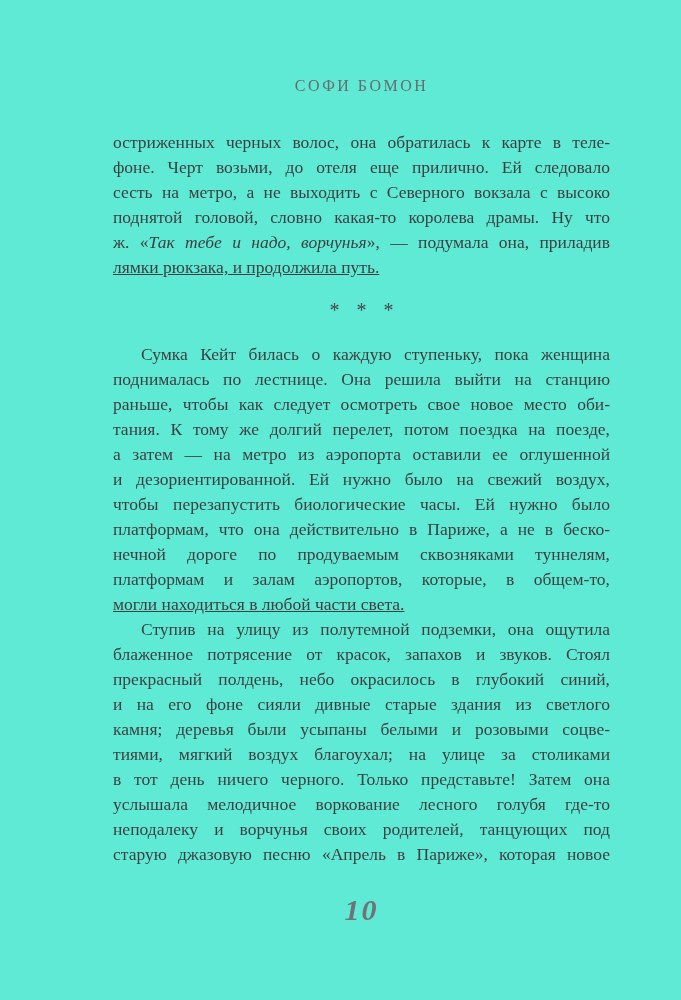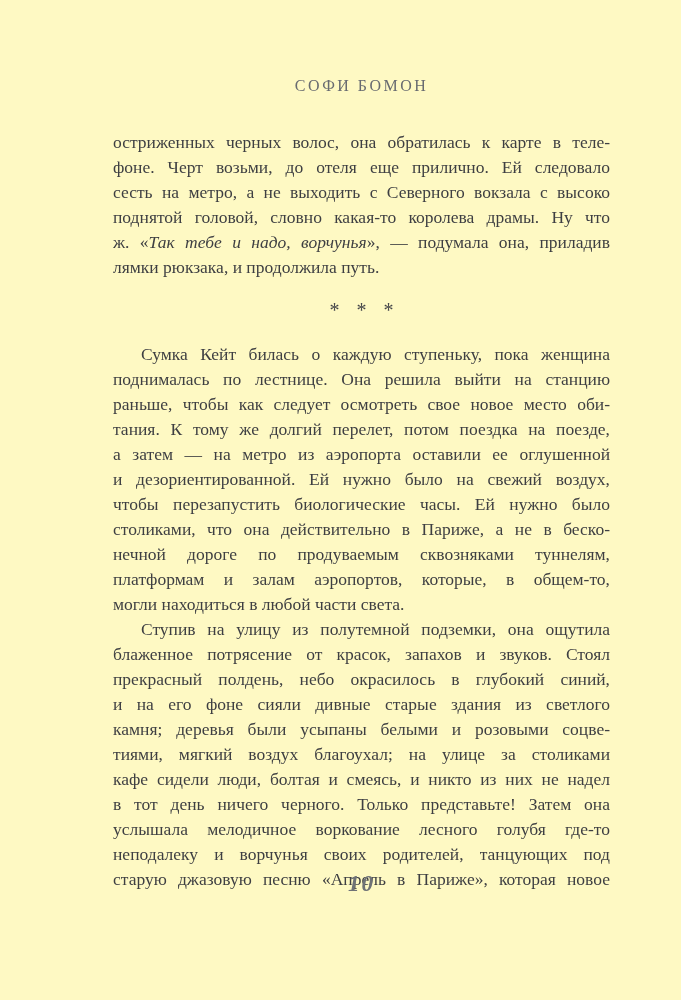--- a/index.html
+++ b/index.html
@@ -4,21 +4,21 @@
 <style>
   html, body {
     margin: 0;
     padding: 0;
     background: #ffffff;
   }
   .sheet {
     position: relative;
     width: 681px;
     height: 1000px;
-    background: #fef9c3;
+    background: #5eead4;
     font-family: "Liberation Serif", "DejaVu Serif", serif;
     color: #3e3f42;
     overflow: hidden;
   }
   .running-header {
     position: absolute;
     top: 76px;
     left: 113px;
     width: 497px;
     text-align: center;
@@ -38,43 +38,44 @@
   }
   .paragraph { margin: 0; }
   .line {
     text-align: justify;
     text-align-last: justify;
     height: 25px;
     overflow: hidden;
   }
   .line.last {
     text-align-last: left;
+    text-decoration: underline;
   }
   .line.indent {
     text-indent: 28px;
   }
   .italic { font-style: italic; }
   .divider {
     text-align: center;
     height: 25px;
     line-height: 25px;
     margin: 18px 0 19px 0;
     font-size: 20px;
     letter-spacing: 6px;
     padding-left: 6px;
     color: #46474a;
   }
   .page-number {
     position: absolute;
-    top: 870px;
+    top: 896px;
     left: 113px;
     width: 497px;
     text-align: center;
     font-style: italic;
-    font-size: 23px;
+    font-size: 30px;
     line-height: 28px;
     letter-spacing: 2px;
     color: #6f7276;
     font-weight: bold;
   }
 </style>
 </head>
 <body>
 
 <div class="sheet">
@@ -95,34 +96,33 @@
     <div class="divider">* * *</div>
 
     <div class="paragraph">
       <div class="line indent">Сумка Кейт билась о каждую ступеньку, пока женщина</div>
       <div class="line">поднималась по лестнице. Она решила выйти на станцию</div>
       <div class="line">раньше, чтобы как следует осмотреть свое новое место оби-</div>
       <div class="line">тания. К тому же долгий перелет, потом поездка на поезде,</div>
       <div class="line">а затем — на метро из аэропорта оставили ее оглушенной</div>
       <div class="line">и дезориентированной. Ей нужно было на свежий воздух,</div>
       <div class="line">чтобы перезапустить биологические часы. Ей нужно было</div>
-      <div class="line">столиками, что она действительно в Париже, а не в беско-</div>
+      <div class="line">платформам, что она действительно в Париже, а не в беско-</div>
       <div class="line">нечной дороге по продуваемым сквозняками туннелям,</div>
       <div class="line">платформам и залам аэропортов, которые, в общем-то,</div>
       <div class="line last">могли находиться в любой части света.</div>
     </div>
 
     <div class="paragraph">
       <div class="line indent">Ступив на улицу из полутемной подземки, она ощутила</div>
       <div class="line">блаженное потрясение от красок, запахов и звуков. Стоял</div>
       <div class="line">прекрасный полдень, небо окрасилось в глубокий синий,</div>
       <div class="line">и на его фоне сияли дивные старые здания из светлого</div>
       <div class="line">камня; деревья были усыпаны белыми и розовыми соцве-</div>
       <div class="line">тиями, мягкий воздух благоухал; на улице за столиками</div>
-      <div class="line">кафе сидели люди, болтая и смеясь, и никто из них не надел</div>
       <div class="line">в тот день ничего черного. Только представьте! Затем она</div>
       <div class="line">услышала мелодичное воркование лесного голубя где-то</div>
       <div class="line">неподалеку и ворчунья своих родителей, танцующих под</div>
       <div class="line">старую джазовую песню «Апрель в Париже», которая новое</div>
     </div>
 
   </div>
 
   <div class="page-number">10</div>
 

